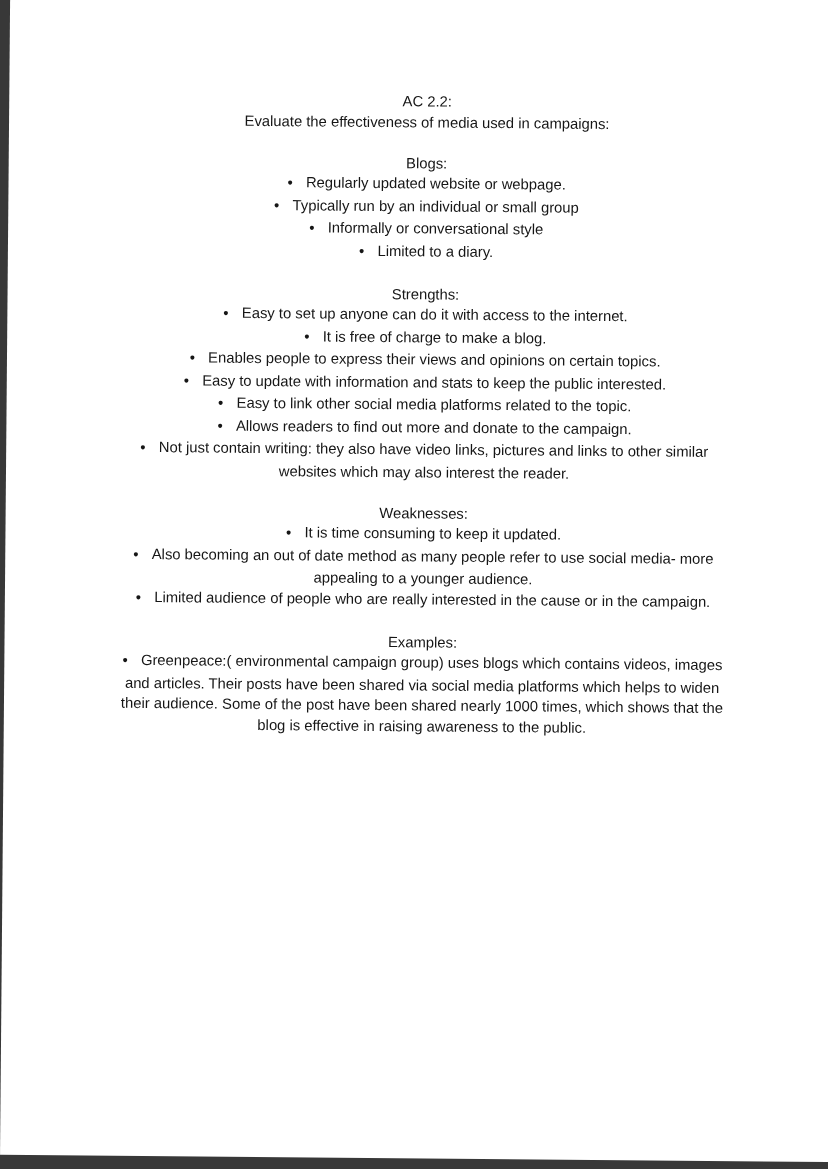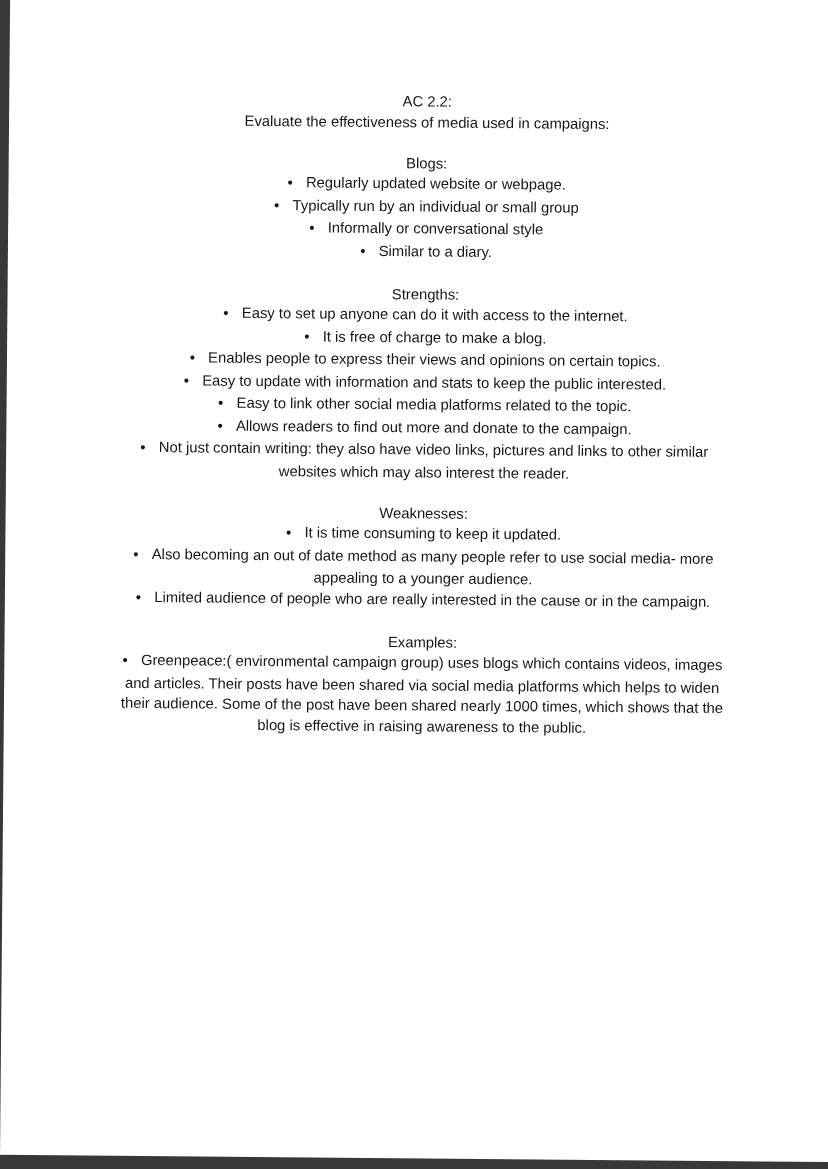--- a/index.html
+++ b/index.html
@@ -58,21 +58,21 @@
     <div id="sections">
   <section class="doc-section">
     <p class="heading">Blogs:</p>
     <div class="bullets">
   <p class="bullet-line"><span class="bullet">●</span><span class="bullet-text">Regularly updated website or webpage.</span></p>
 
   <p class="bullet-line"><span class="bullet">●</span><span class="bullet-text">Typically run by an individual or small group</span></p>
 
   <p class="bullet-line"><span class="bullet">●</span><span class="bullet-text">Informally or conversational style</span></p>
 
-  <p class="bullet-line"><span class="bullet">●</span><span class="bullet-text">Similar to a diary.</span></p>
+  <p class="bullet-line"><span class="bullet">●</span><span class="bullet-text">Limited to a diary.</span></p>
 </div>
   </section>
 
   <section class="doc-section">
     <p class="heading">Strengths:</p>
     <div class="bullets">
   <p class="bullet-line"><span class="bullet">●</span><span class="bullet-text">Easy to set up anyone can do it with access to the internet.</span></p>
 
   <p class="bullet-line"><span class="bullet">●</span><span class="bullet-text">It is free of charge to make a blog.</span></p>
 

